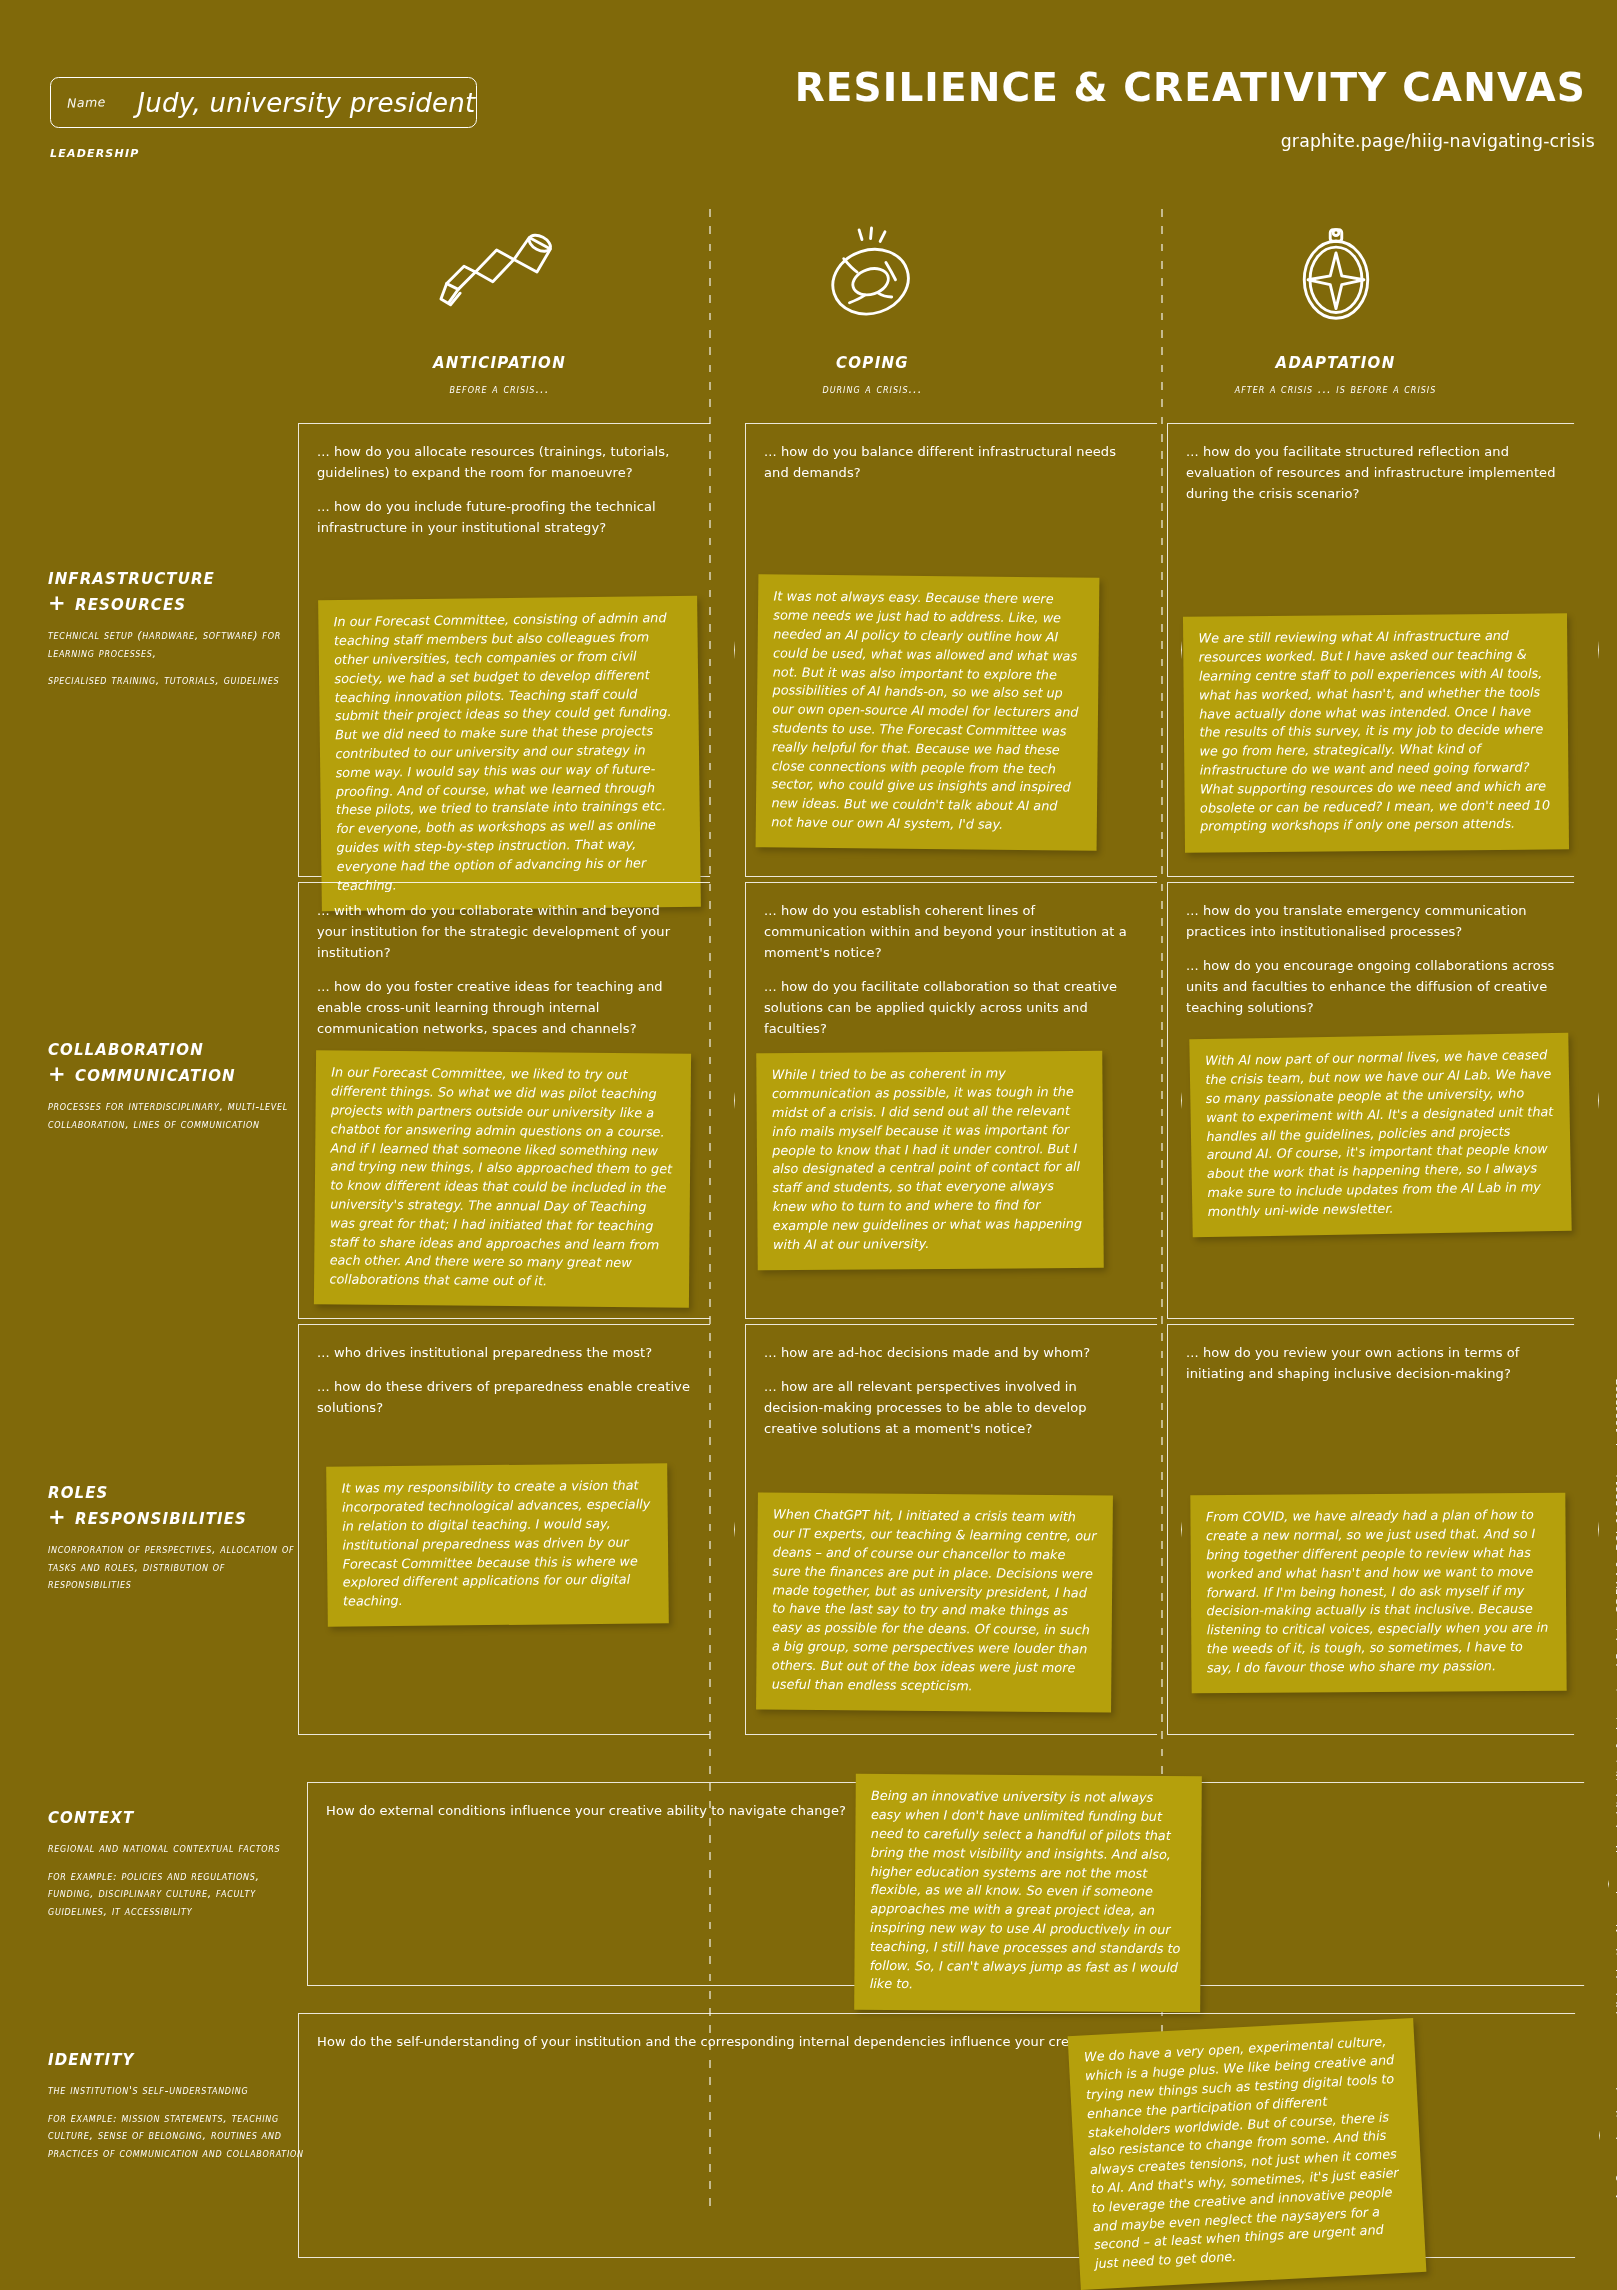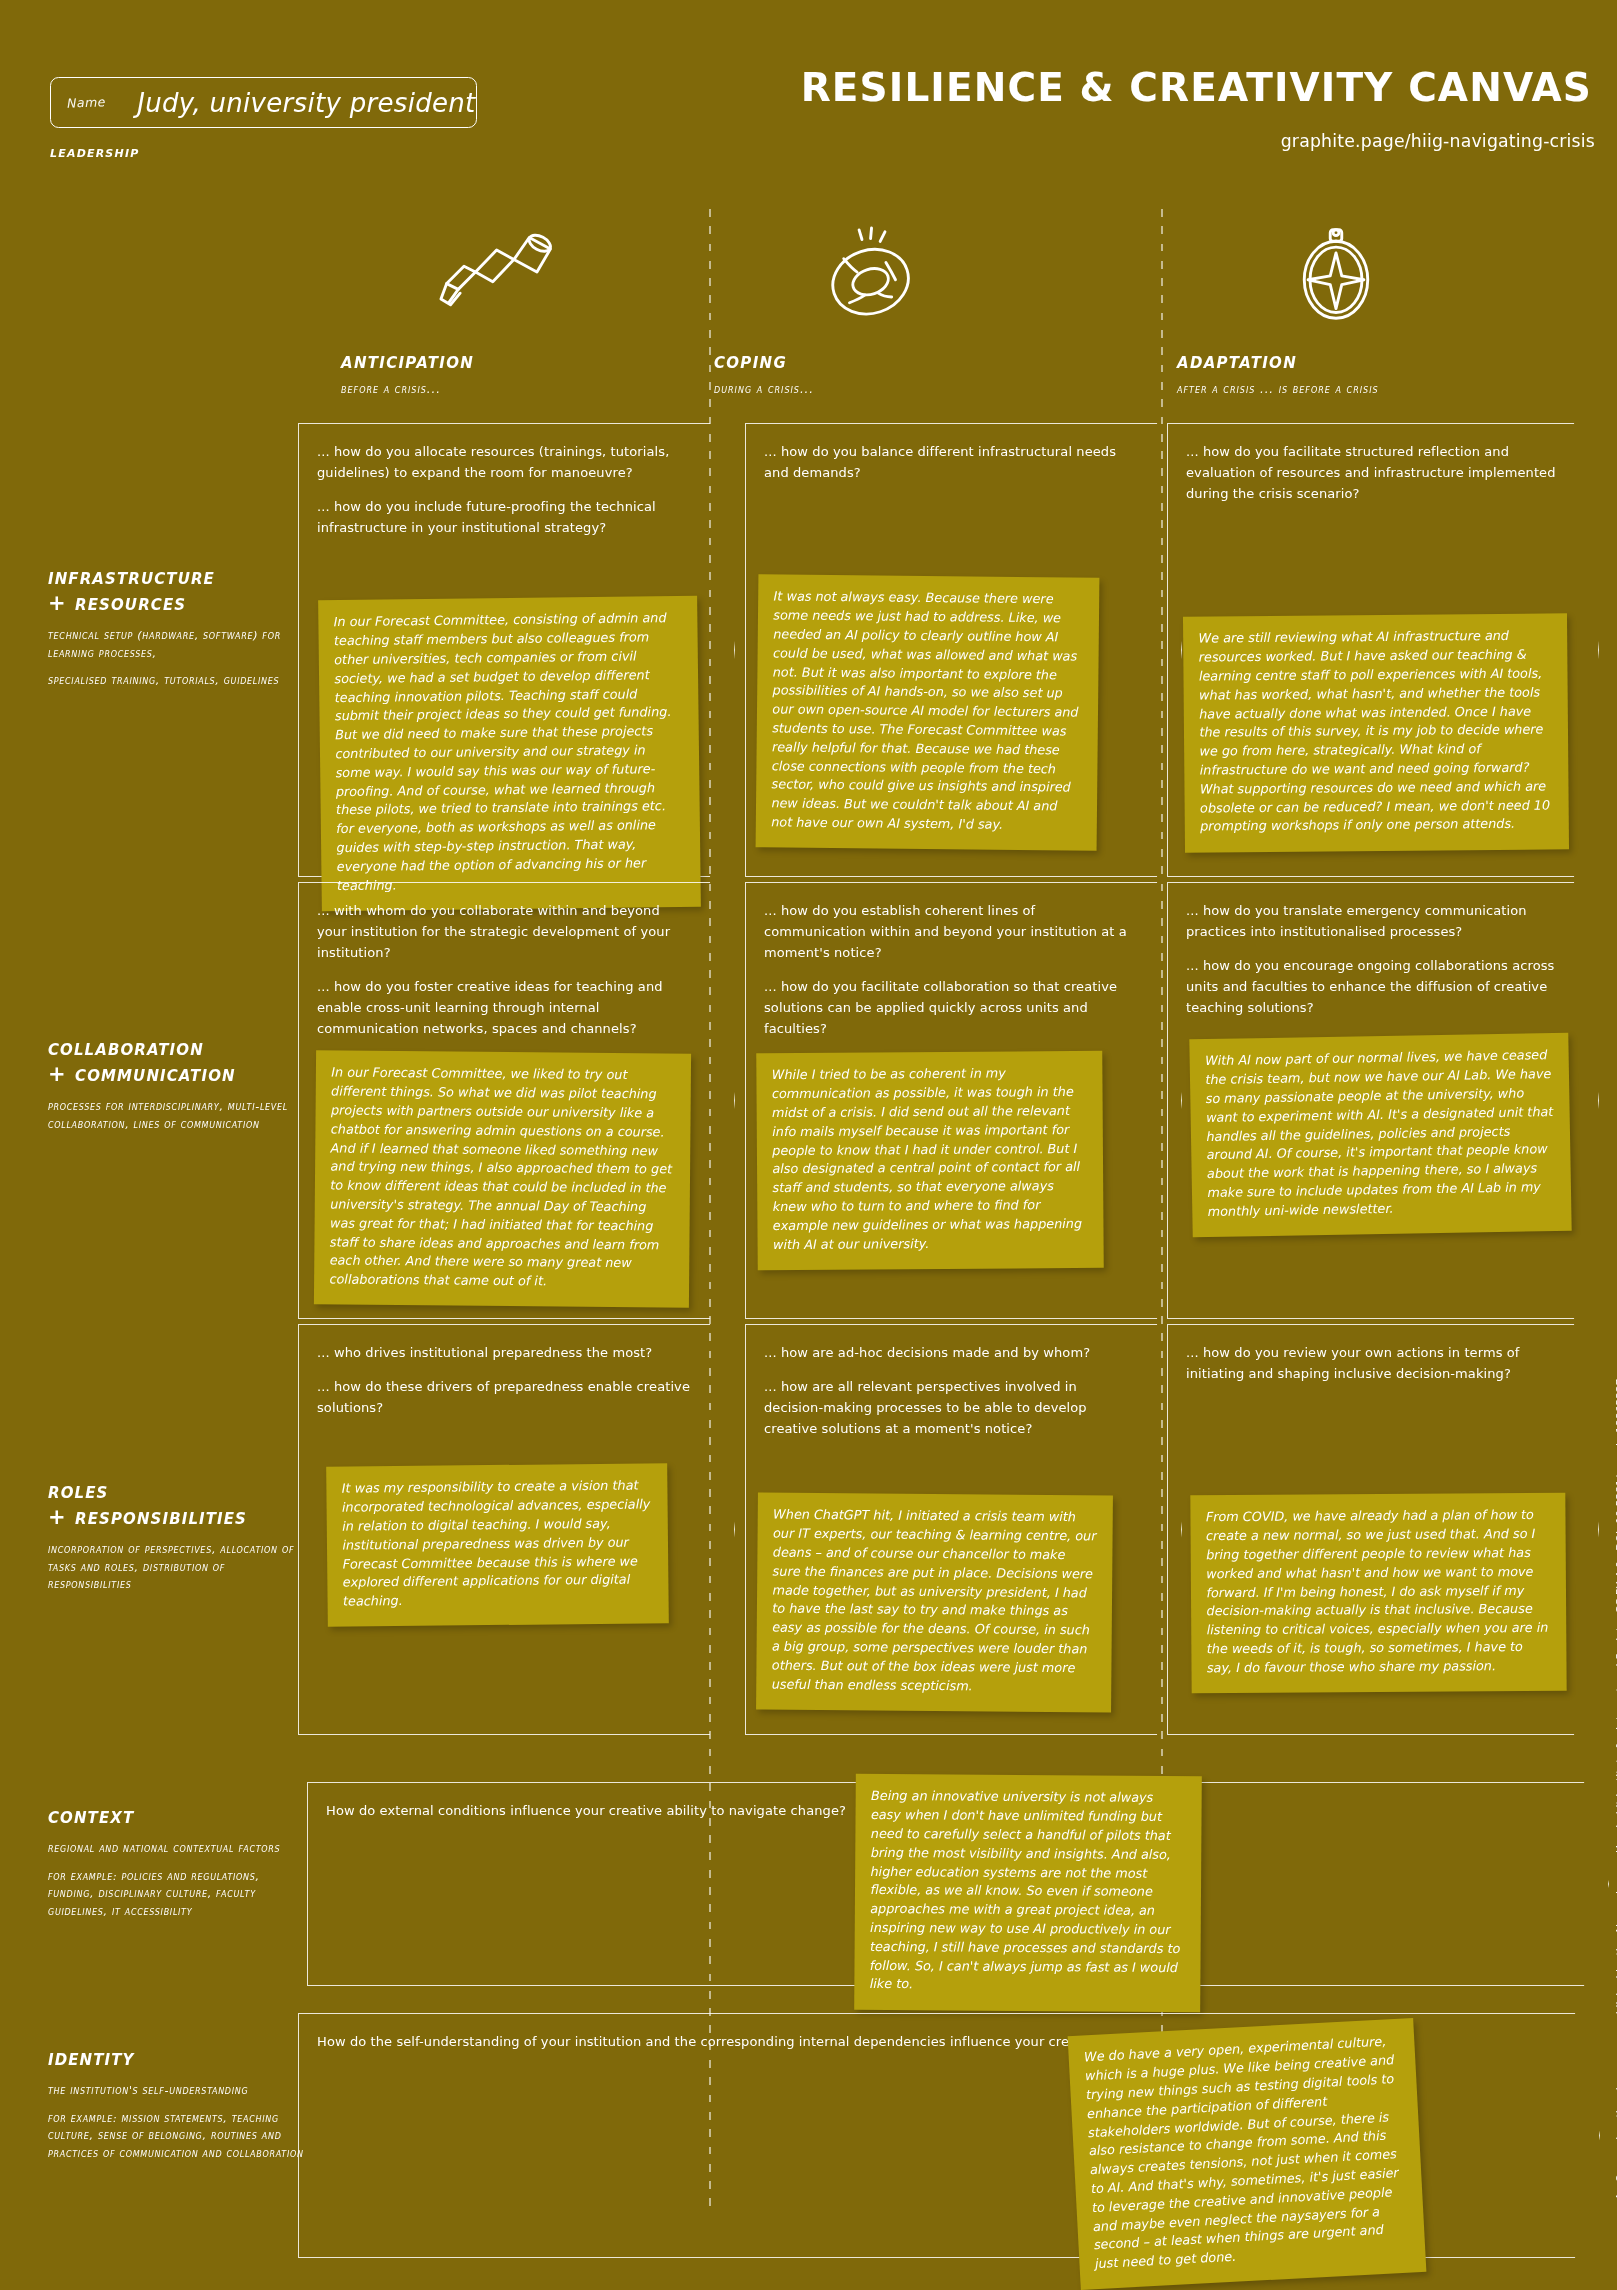--- a/index.html
+++ b/index.html
@@ -30,41 +30,41 @@
     font-size: 26px; color: #fff; font-style: italic;
     margin-left: 31px; letter-spacing: 0.3px;
   }
   .leadership {
     position: absolute; left: 50px; top: 142px;
     font-size: 16px; font-weight: bold; color: #fff;
     letter-spacing: 1.2px; font-style: italic;
     font-variant: small-caps; text-transform: lowercase;
   }
   .title {
-    position: absolute; right: 26px; top: 65px;
+    position: absolute; right: 32px; top: 65px;
     font-size: 39px; font-weight: bold; color: #fff;
     letter-spacing: 1.1px;
   }
   .url {
     position: absolute; right: 23px; top: 131px;
     font-size: 17.3px; color: #fff; letter-spacing: 0.2px;
   }
 
   
   .vsep {
     position: absolute; top: 209px; width: 1.9px; height: 1998px;
     background: repeating-linear-gradient(to bottom,
       rgba(255,255,255,.55) 0, rgba(255,255,255,.55) 7.7px,
       rgba(255,255,255,0) 7.7px, rgba(255,255,255,0) 17.3px);
   }
   .vsep.s1 { left: 709px; }
   .vsep.s2 { left: 1161px; }
 
   
-  .colhead { position: absolute; width: 317px; text-align: left; top: 221px; }
+  .colhead { position: absolute; width: 317px; text-align: center; top: 221px; }
   .colhead.c1 { left: 341px; }
   .colhead.c2 { left: 714px; }
   .colhead.c3 { left: 1177px; }
   .colhead .icon { height: 106px; display:flex; align-items:center; justify-content:center; }
   .colhead .ctitle {
     margin-top: 21px; font-size: 22px; font-weight: bold; color: #fff;
     letter-spacing: 1.3px; font-variant: small-caps; text-transform: lowercase;
     font-style: italic;
   }
   .colhead .csub {

